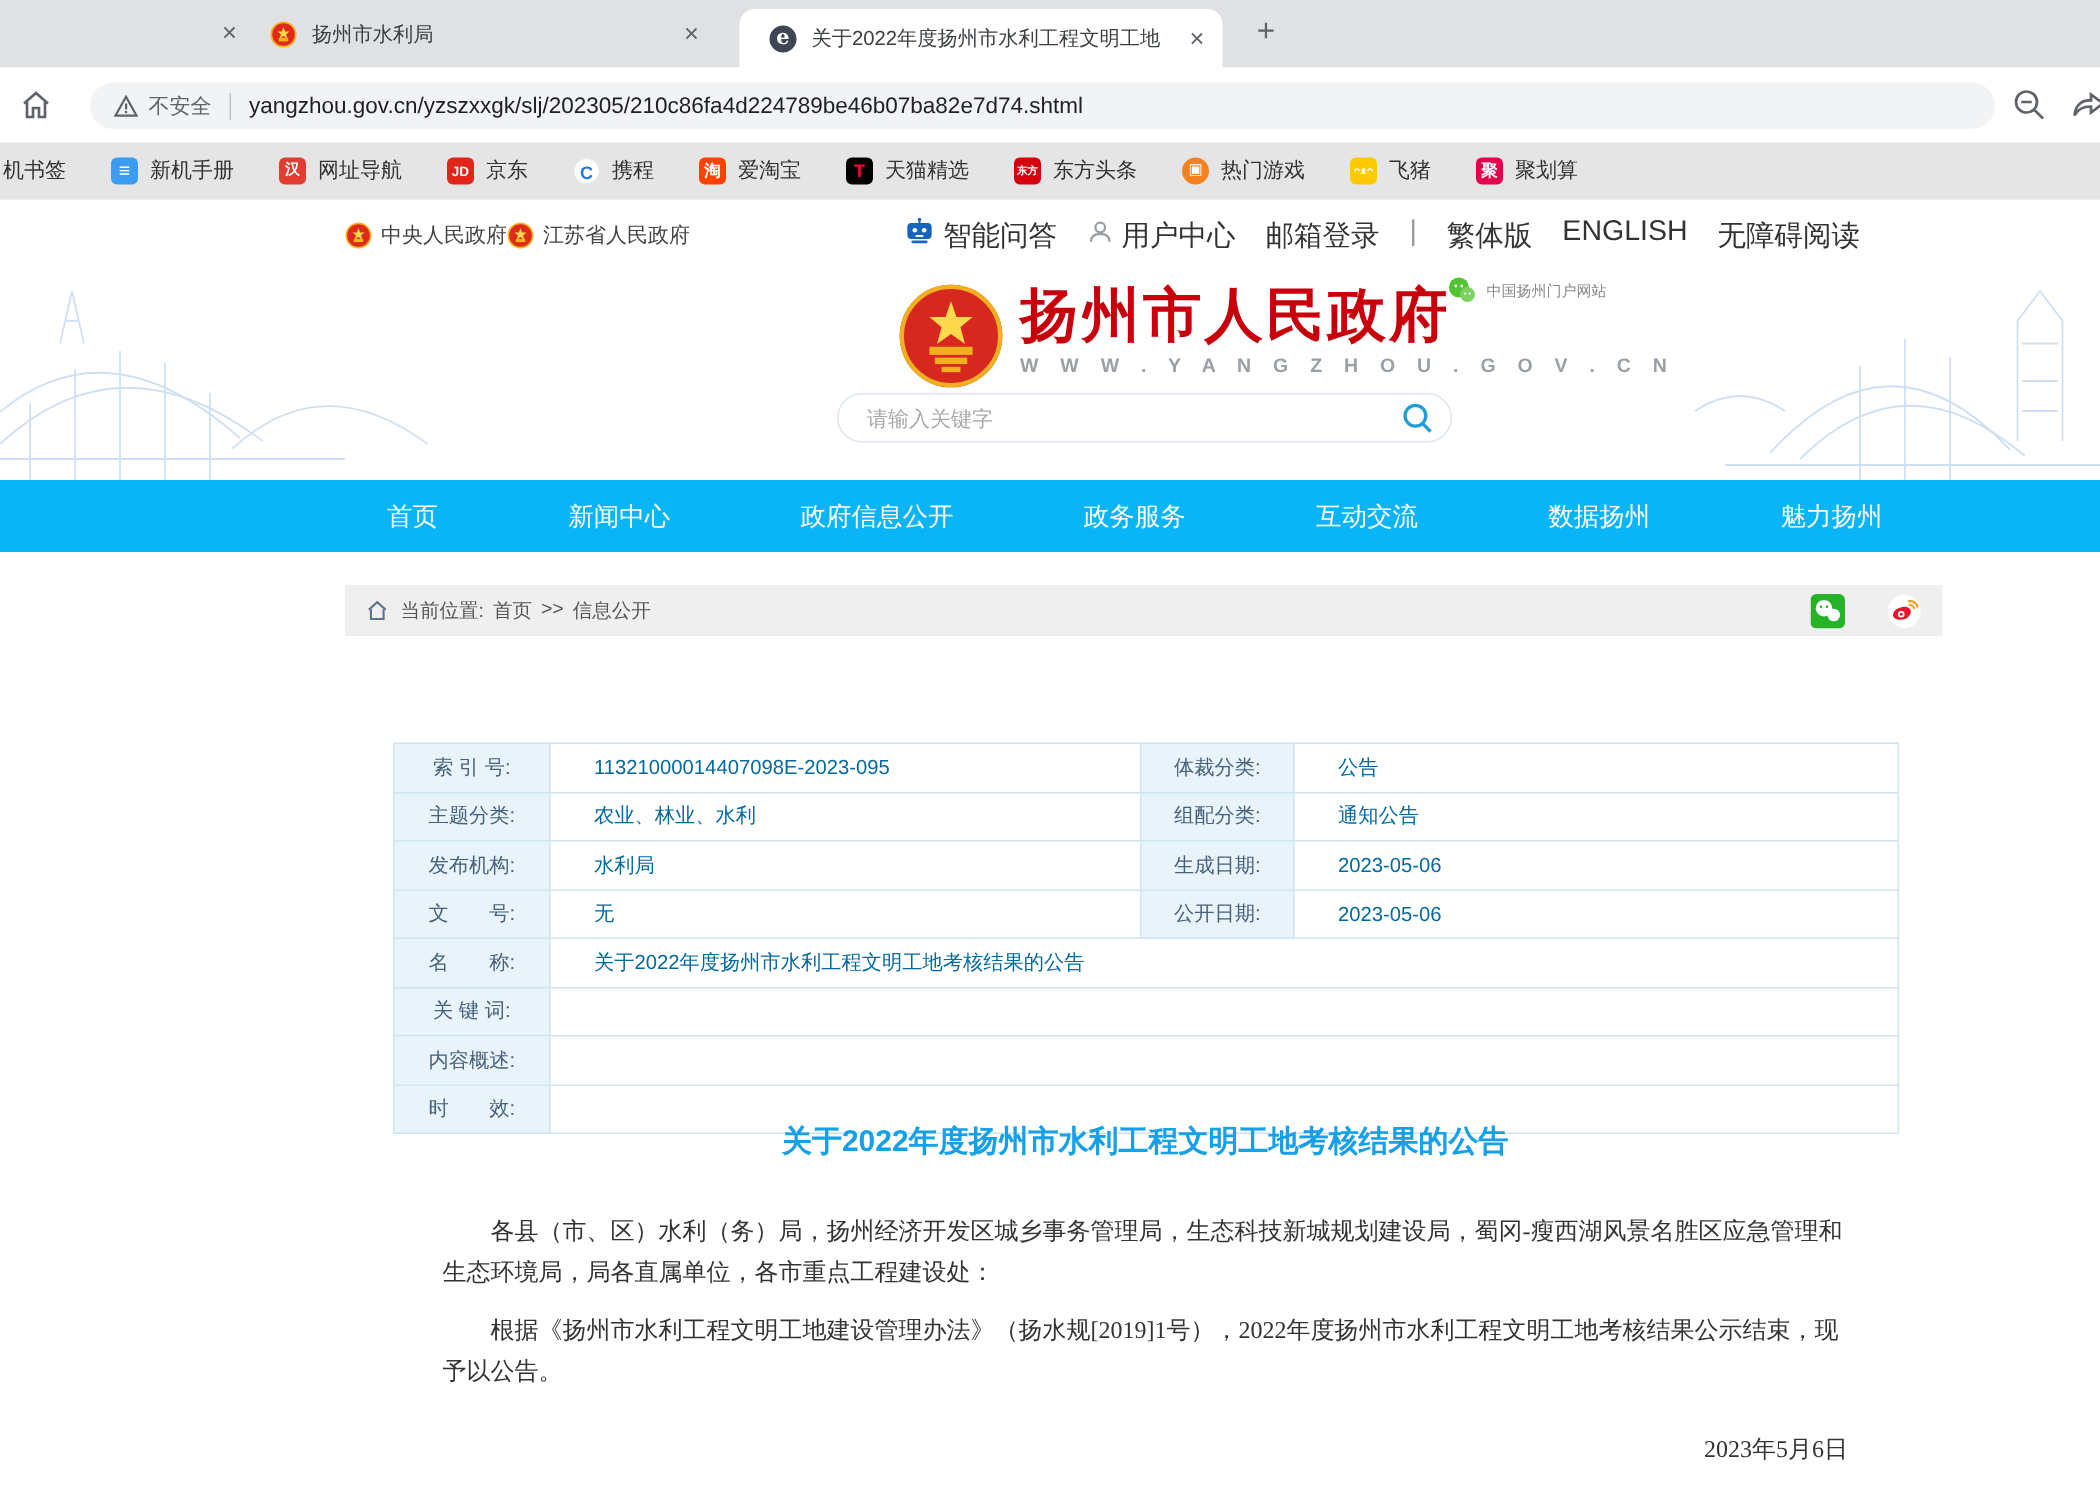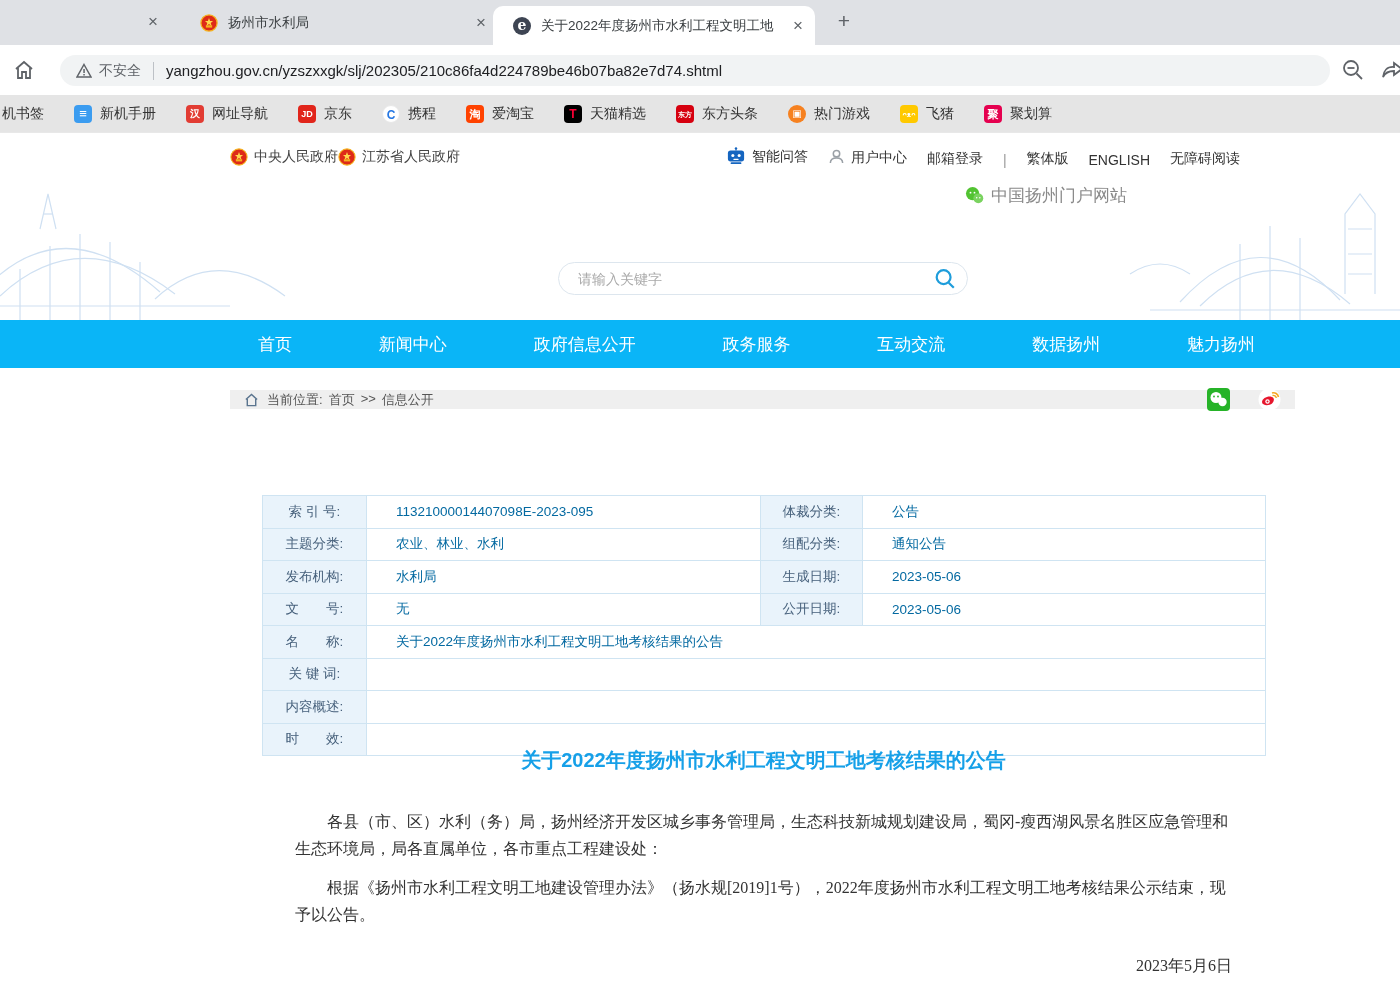--- a/index.html
+++ b/index.html
@@ -5,21 +5,21 @@
   * { margin:0; padding:0; box-sizing:border-box; }
   html,body { background:#fff; }
   body { font-family:"Liberation Sans","DejaVu Sans",sans-serif; }
   .page { position:relative; width:1400px; height:997px; overflow:hidden; background:#fff; }
 
   
   .tabbar { position:absolute; left:0; top:0; width:1400px; height:45px; background:#dfe1e5; }
   .tab-close { font-size:17px; color:#5f6368; cursor:pointer; line-height:1; }
   .orphan-close { position:absolute; left:148px; top:13px; }
   .tab { position:absolute; top:0; height:45px; display:flex; align-items:center; padding:0 12px; }
-  .tab-inactive { left:180px; width:318px; }
+  .tab-inactive { left:160px; width:318px; }
   .tab-active { top:6px; left:493px; width:322px; height:39px; background:#fff; border-radius:10px 10px 0 0; }
   .tab .favicon { width:18px; height:18px; margin:0 10px 0 8px; flex:0 0 auto; }
   .tab-title { flex:1 1 auto; font-size:13.5px; color:#3c4043; white-space:nowrap; overflow:hidden; }
   .tab .tab-close { margin-left:8px; }
   .elogo { width:18px; height:18px; border-radius:50%; background:#3e4553; color:#fff; font-size:14px; font-weight:bold; text-align:center; line-height:17px; font-family:"DejaVu Serif",serif; }
   .newtab-btn { position:absolute; left:830px; top:8px; width:28px; height:28px; font-size:21px; color:#5f6368; text-align:center; line-height:26px; cursor:pointer; }
 
   .toolbar { position:absolute; left:0; top:45px; width:1400px; height:50px; background:#fff; }
   .home-ic { position:absolute; left:12px; top:58px; width:24px; height:24px; }
   .home-ic svg { width:24px; height:24px; }
@@ -46,46 +46,46 @@
   .ic-game { background:#f68120; border-radius:50%; } .ic-game::before{content:"▣";font-size:10px;}
   .ic-fliggy { background:#ffc900; } .ic-fliggy::before{content:"ᴖᴥᴖ";color:#fff;font-size:7px;}
   .ic-ju { background:#e5004f; } .ic-ju::before{content:"聚";font-size:11px;}
 
   
   .utilbar { position:absolute; left:0; top:140px; width:1400px; height:34px; }
   .util-inner { position:absolute; left:230px; width:1065px; height:34px; display:flex; align-items:center; }
   .util-left { display:flex; align-items:center; }
   .gov-link { display:flex; align-items:center; gap:6px; font-size:14px; color:#444; cursor:pointer; }
   .emblem-sm { width:18px; height:18px; }
-  .util-right { position:absolute; right:55px; display:flex; align-items:flex-end; gap:20px; font-size:14px; color:#333; }
+  .util-right { position:absolute; right:55px; display:flex; align-items:flex-start; gap:20px; font-size:19px; color:#333; }
   .util-item { display:flex; align-items:center; gap:6px; cursor:pointer; }
   .util-sep { color:#999; cursor:default; }
 
   
   .banner { position:absolute; left:0; top:174px; width:1400px; height:146px; background:#fff; overflow:hidden; }
   .banner-art { position:absolute; left:0; top:0; width:1400px; height:146px; }
   .logo-row { position:absolute; left:598px; top:14px; display:flex; align-items:flex-start; }
   .emblem-lg { width:72px; height:72px; }
   .logo-txt { margin-left:10px; }
   .site-title { font-size:39px; font-weight:bold; color:#c8000b; letter-spacing:2px; font-family:"Liberation Serif","DejaVu Serif",serif; line-height:46px; }
   .site-domain { font-size:13px; color:#9aa0a6; letter-spacing:5.5px; margin-top:2px; font-weight:bold; }
-  .portal { position:absolute; left:965px; top:10px; display:flex; align-items:center; gap:7px; font-size:17px; color:#8a8a8a; }
+  .portal { position:absolute; left:965px; top:10px; display:flex; align-items:center; gap:7px; font-size:10px; color:#8a8a8a; }
   .wechat-ic { width:19px; height:19px; }
   .searchbox { position:absolute; left:558px; top:88px; width:410px; height:33px; background:#fff; border:1px solid #dde6ee; border-radius:17px; display:flex; align-items:center; }
   .searchbox input { flex:1; border:none; outline:none; background:transparent; padding:0 0 0 19px; font-size:14px; color:#333; font-family:inherit; }
   .searchbox input::placeholder { color:#a9a9a9; }
   .search-btn { width:44px; height:33px; display:flex; align-items:center; justify-content:center; cursor:pointer; }
 
   
   .mainnav { position:absolute; left:0; top:320px; width:1400px; height:48px; background:#0ab5f7; }
   .nav-inner { position:absolute; left:230px; width:1065px; height:48px; display:flex; justify-content:space-between; align-items:center; padding:0 40px 0 28px; }
   .nav-item { color:#fff; font-size:17px; cursor:pointer; white-space:nowrap; }
 
   
-  .crumbbar { position:absolute; left:230px; top:390px; width:1065px; height:19px; background:#efefef; display:flex; align-items:center; padding:0 14px; }
+  .crumbbar { position:absolute; left:230px; top:390px; width:1065px; height:34px; background:#efefef; display:flex; align-items:center; padding:0 14px; }
   .crumb-home-ic { width:15px; height:14px; margin-right:8px; }
   .crumb-txt { font-size:13px; color:#555; display:flex; gap:6px; }
   .crumb-link { cursor:pointer; }
   .crumb-icons { position:absolute; right:14px; display:flex; gap:28px; align-items:center; }
   .share-sq { width:23px; height:23px; cursor:pointer; }
 
   
   .metatable { position:absolute; left:262px; top:447px; width:1003px; border-collapse:collapse; table-layout:fixed;margin-top:48px; }
   .metatable td { border:1px solid #cfe4f2; height:32.5px; font-size:13.5px; padding:0 12px; }
   .metatable td.lbl { background:#e9f3fb; color:#47617c; text-align:center; padding:0 6px; }
@@ -283,20 +283,36 @@
       <path d="M40 55 L48 20 L56 55"></path>
         <path d="M44 40 H52"></path>
       <path d="M1180 128 Q 1260 40 1340 126"></path>
         <path d="M1200 132 Q 1270 62 1350 130"></path>
       <path d="M1240 146 V70 M1270 146 V52 M1300 146 V64"></path>
       <path d="M1150 136 H 1410"></path>
       <path d="M1345 120 V40 L1360 20 L1375 40 V120"></path>
         <path d="M1348 55 H1372 M1348 80 H1372 M1348 100 H1372"></path>
       <path d="M1130 100 Q 1160 80 1190 100"></path>
     </svg>
+    <div class="logo-row">
+      <span class="emblem-lg">
+        <svg viewBox="0 0 40 40" width="72" height="72">
+            <circle cx="20" cy="20" r="19" fill="#d6281e"></circle>
+            <circle cx="20" cy="20" r="18.2" fill="none" stroke="#f2b01e" stroke-width="1.6"></circle>
+            <polygon points="20,7 22,13 28,13 23.5,16.8 25.2,23 20,19.3 14.8,23 16.5,16.8 12,13 18,13" fill="#ffd84d"></polygon>
+            <rect x="12" y="24" width="16" height="3" fill="#f2b01e"></rect>
+            <rect x="14" y="28" width="12" height="2.4" fill="#f2b01e"></rect>
+            <rect x="16.5" y="31.4" width="7" height="2" fill="#f2b01e"></rect>
+          </svg>
+      </span>
+      <span class="logo-txt">
+        <div class="site-title">扬州市人民政府</div>
+        <div class="site-domain">W W W . Y A N G Z H O U . G O V . C N</div>
+      </span>
+    </div>
     <div class="portal">
       <span class="wechat-ic">
         <svg viewBox="0 0 20 20" width="19" height="19">
             <circle cx="8" cy="8" r="7" fill="#52c332"></circle>
             <circle cx="14" cy="13" r="5.2" fill="#7ad35f"></circle>
             <circle cx="5.8" cy="7" r="1" fill="#fff"></circle>
             <circle cx="10" cy="7" r="1" fill="#fff"></circle>
             <circle cx="12.3" cy="12.3" r="0.8" fill="#fff"></circle>
             <circle cx="15.6" cy="12.3" r="0.8" fill="#fff"></circle>
           </svg>

